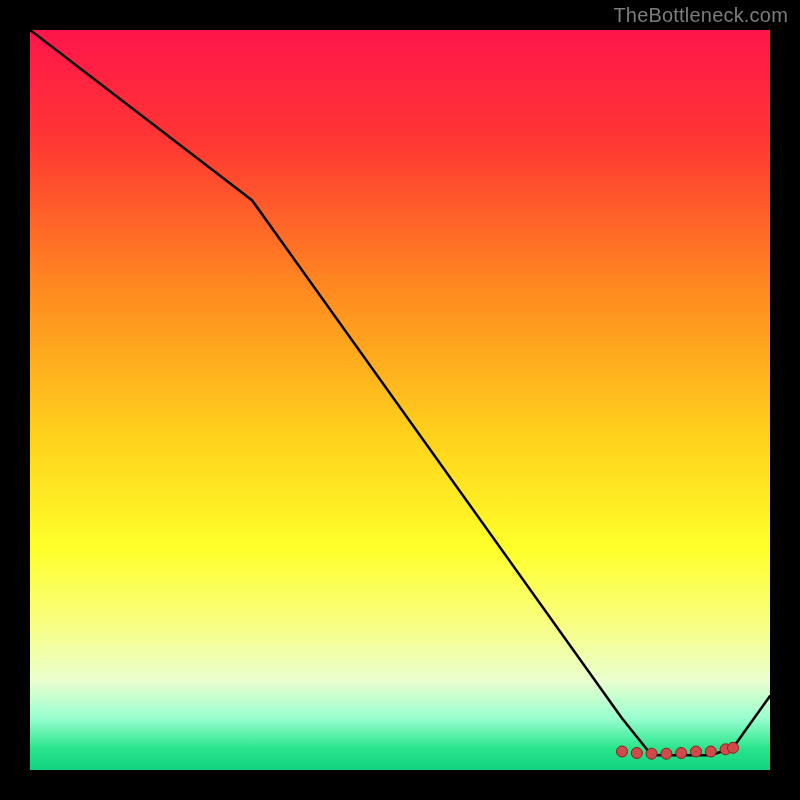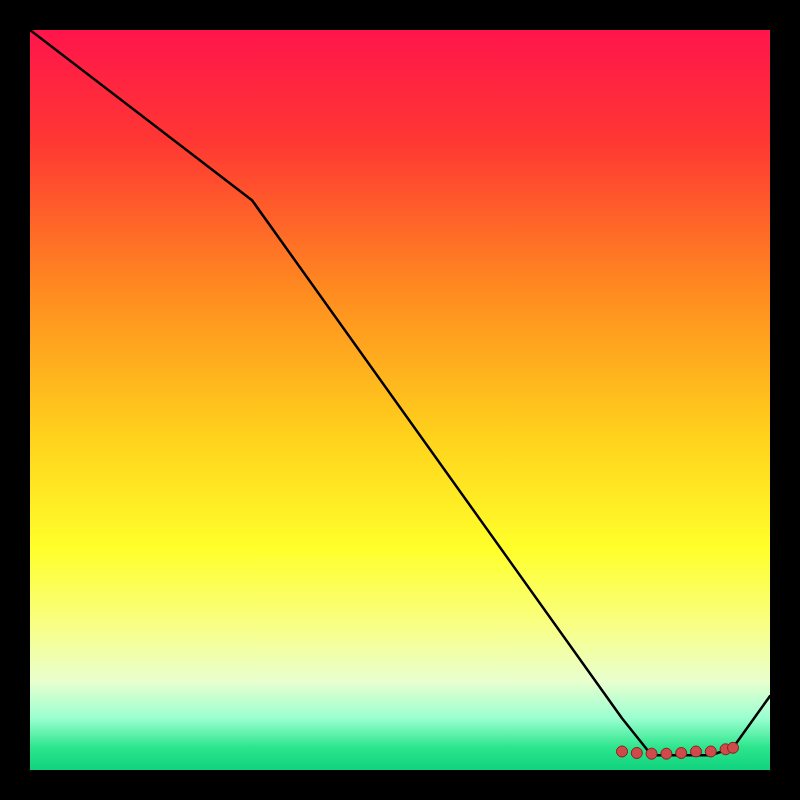--- a/index.html
+++ b/index.html
@@ -39,20 +39,21 @@
   .plot-frame svg {
     display: block;
     width: 100%;
     height: 100%;
   }
 </style>
 </head>
 <body>
 
 <div class="stage">
+  <div class="watermark">TheBottleneck.com</div>
 
   <div class="plot-frame">
     <svg viewBox="0 0 740 740" preserveAspectRatio="none">
       <defs>
         <linearGradient id="bgGrad" x1="0" y1="0" x2="0" y2="1">
         <stop offset="0%" stop-color="#ff154b"></stop>
             <stop offset="15%" stop-color="#ff3733"></stop>
             <stop offset="35%" stop-color="#ff8a20"></stop>
             <stop offset="55%" stop-color="#ffd21c"></stop>
             <stop offset="70%" stop-color="#ffff2a"></stop>

